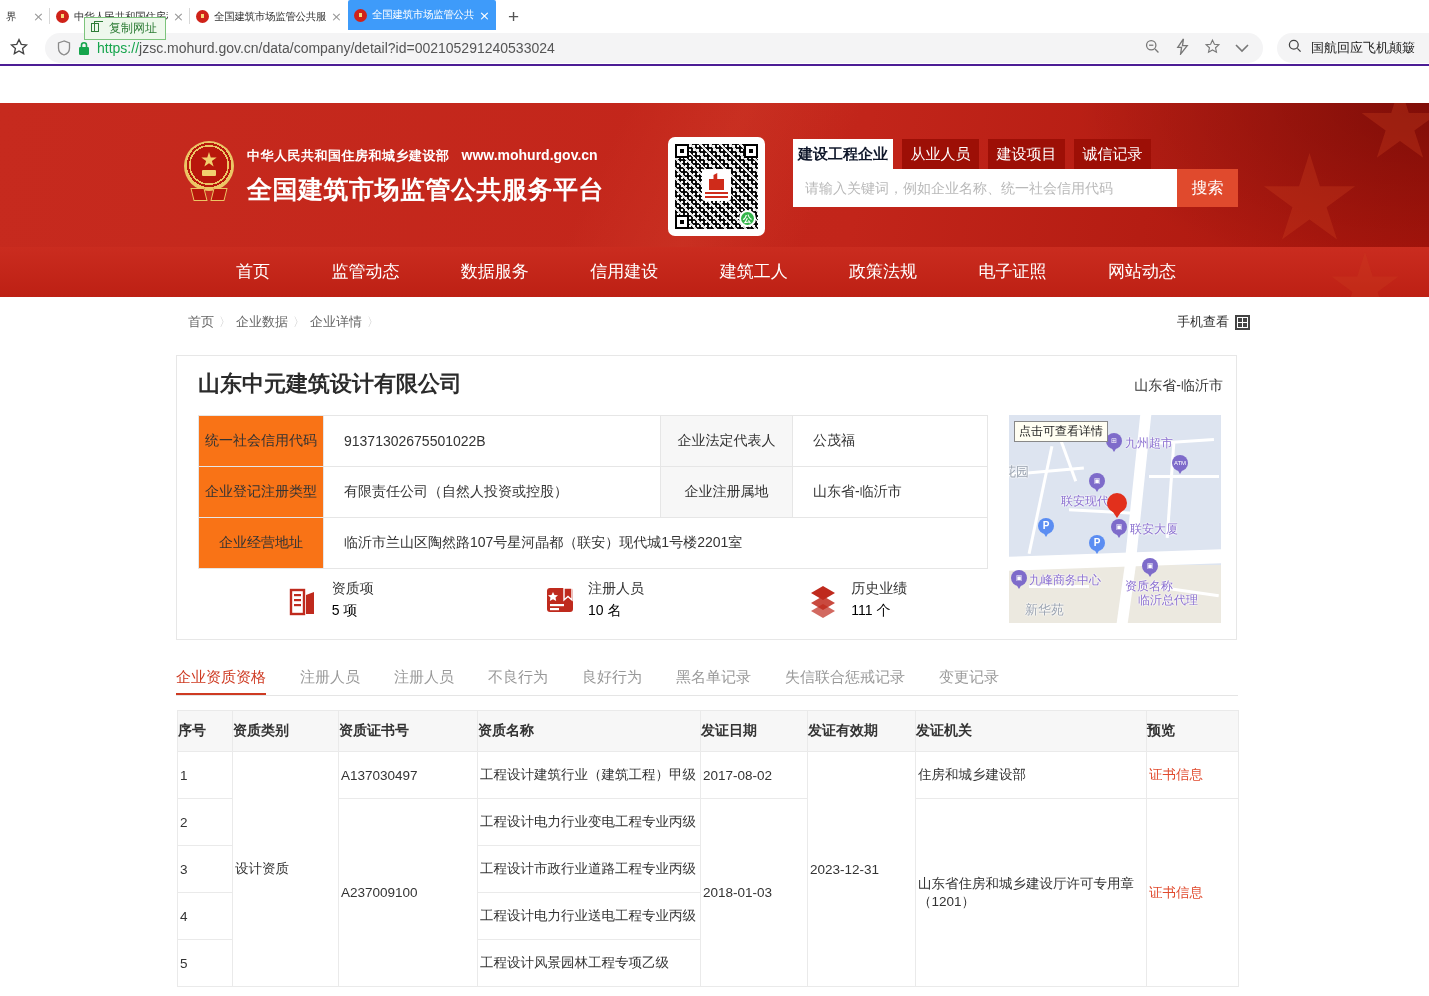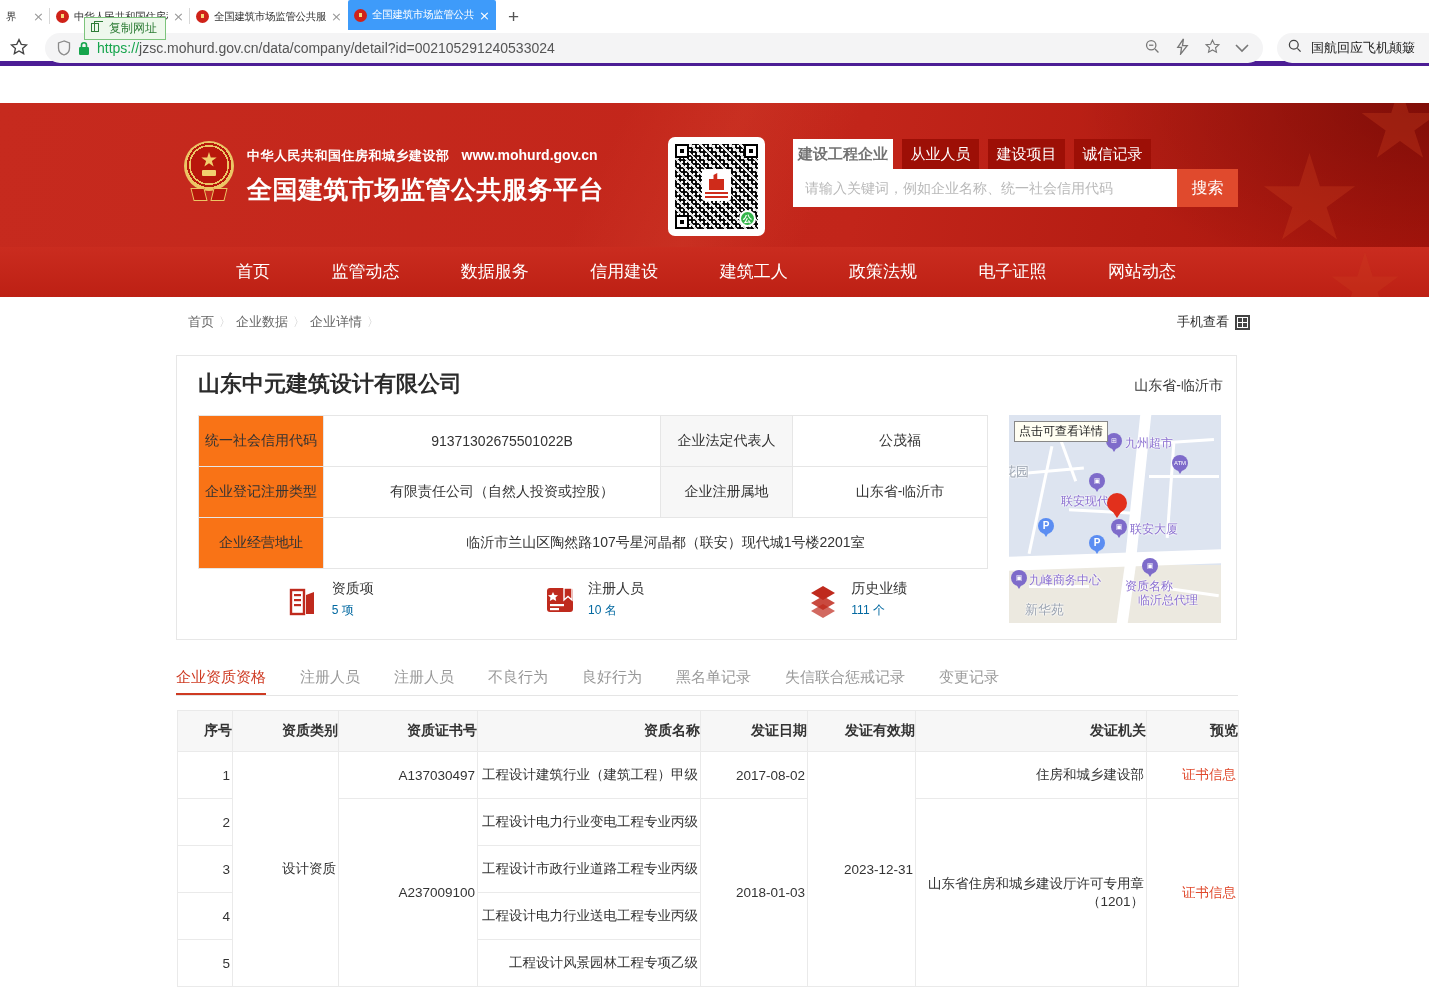--- a/index.html
+++ b/index.html
@@ -12,21 +12,21 @@
 .tab-label { white-space:nowrap; overflow:hidden; flex:1; }
 .tab-close { color:#999; font-size:13px; margin-left:5px; font-family:"DejaVu Sans",sans-serif; letter-spacing:0; }
 .tab.active { background:#3e9bfa; color:#fff; height:30px; border-radius:2px 2px 0 0; }
 .tab.active .tab-close { color:#fff; }
 .favicon { width:13px; height:13px; border-radius:50%; background:radial-gradient(circle at 50% 45%, #f7d879 0 2px, #cf2219 2px); margin-right:5px; flex:none; }
 .newtab { font-size:19px; color:#555; margin-left:12px; line-height:26px; }
 .tooltip-copy { position:absolute; top:17px; left:84px; z-index:30; background:#eef8ec; border:1px solid #7cc47c; color:#2f7d37; font-size:12px; padding:2px 8px 2px 24px; }
 .copy-ic { position:absolute; left:6px; top:5px; width:8px; height:9px; border:1px solid #2f7d37; background:#eef8ec; }
 .copy-ic:before { content:""; position:absolute; left:2px; top:-3px; width:8px; height:9px; border:1px solid #2f7d37; border-right:none; border-bottom:none; }
 
-.urlrow { position:absolute; top:30px; left:0; width:100%; height:36px; background:#fff; border-bottom:5px solid #4c1d95; }
+.urlrow { position:absolute; top:30px; left:0; width:100%; height:36px; background:#fff; border-bottom:2px solid #4c1d95; }
 .bookmark-star { position:absolute; left:9px; top:7px; color:#444; }
 .urlpill { position:absolute; left:45px; top:3px; width:1218px; height:30px; background:#f4f4f5; border-radius:15px; display:flex; align-items:center; padding:0 12px; }
 .url-ic { color:#8a8a8a; margin-right:7px; display:flex; }
 .url-lock { margin-right:7px; display:flex; }
 .urltext { font-size:14px; color:#555; white-space:nowrap; }
 .urltext .scheme { color:#17a54d; }
 .url-actions { position:absolute; right:14px; top:0; height:30px; display:flex; align-items:center; gap:14px; }
 .quickbox { position:absolute; left:1277px; top:3px; width:160px; height:30px; background:#f4f4f5; border-radius:15px 0 0 15px; display:flex; align-items:center; padding:0 10px; }
 .quickbox .qtext { font-size:13px; color:#222; margin-left:8px; }
 
@@ -57,21 +57,21 @@
                    repeating-linear-gradient(90deg, #111 0 2px, #fff 2px 4px); }
 .finder { position:absolute; width:14px; height:14px; background:#fff; border:2.5px solid #000; }
 .finder:before { content:""; position:absolute; left:2.5px; top:2.5px; width:4px; height:4px; background:#000; }
 .qr-center { position:absolute; left:27px; top:25px; width:29px; height:32px; background:#fff; border-radius:3px; }
 .qr-bldg { position:absolute; left:7px; top:4px; width:15px; height:17px; background:#cf2b1a; clip-path:polygon(0 100%,0 35%,30% 35%,30% 12%,55% 0,55% 35%,100% 35%,100% 100%); }
 .qr-txt { position:absolute; left:3px; top:23px; width:23px; height:2px; background:#cf2b1a; box-shadow:0 4px 0 #cf2b1a; }
 .qr-green { position:absolute; right:2px; bottom:2px; width:17px; height:17px; border-radius:50%; background:#33b54a; border:2px solid #fff; color:#fff; font-size:9px; text-align:center; line-height:14px; font-weight:bold; }
 .h-search { position:absolute; left:617px; top:36px; width:445px; }
 .s-tabs { display:flex; gap:9px; height:30px; }
 .s-tab { background:#9d0f06; color:#fff; font-size:15px; line-height:30px; width:77px; text-align:center; }
-.s-tab.active { background:#fff; color:#737373; width:100px; font-weight:bold; }
+.s-tab.active { background:#fff; color:#0f172a; width:100px; font-weight:bold; }
 .s-inputrow { display:flex; height:38px; }
 .s-input { flex:1; border:none; background:#fff; font-size:14px; padding:0 12px; outline:none; color:#333; min-width:0; }
 .s-input::placeholder { color:#b9b9b9; }
 .s-btn { width:61px; background:#e04a2d; color:#fff; font-size:16px; text-align:center; line-height:38px; }
 
 
 .nav { position:absolute; top:247px; left:0; width:100%; height:50px; overflow:hidden;
   background:linear-gradient(180deg,#ca2c1f,#bd2014); }
 .nav .deco-star { opacity:.28; }
 .nav-items { display:flex; justify-content:space-between; padding:0 62px 0 60px; line-height:50px; color:#fff; font-size:17px; position:relative; }
@@ -84,26 +84,26 @@
 .mini-qr:before { content:""; position:absolute; left:1px; top:1px; width:4px; height:4px; background:#444; box-shadow:5px 0 #444,0 5px #444,5px 5px #444; }
 
 
 .card { position:absolute; top:355px; left:176px; width:1061px; height:285px; border:1px solid #e7e7e7; background:#fff; }
 .card-title { position:absolute; left:21px; top:13px; font-size:22px; font-weight:bold; color:#2b2b2b; }
 .card-region { position:absolute; right:13px; top:21px; font-size:14px; color:#333; }
 table.info { position:absolute; left:21px; top:59px; width:790px; border-collapse:collapse; font-size:14px; color:#333; }
 table.info td { border:1px solid #e6e6e6; height:51px; }
 td.lbl { background:#f97316; text-align:center; width:125px;font-family:Liberation Serif, serif; }
 td.lbl2 { background:#f7f7f7; text-align:center; width:132px; }
-td.val { padding-left:20px;text-align:center; }
+td.val { padding-left:20px; }
 .stats { position:absolute; left:21px; top:224px; width:790px; display:flex; }
 .stat { flex:1; display:flex; justify-content:center; align-items:center; gap:10px; }
 .stat .ic { color:#bf2a1d; display:flex; }
 .stat .tx .l1 { font-size:14px; color:#333; }
-.stat .tx .l2 { font-size:12px; color:#0369a1; margin-top:4px; }
+.stat .tx .l2 { font-size:14px; color:#000000; margin-top:4px; }
 
 
 .map { position:absolute; left:832px; top:59px; width:212px; height:208px; background:#dde4f0; overflow:hidden; }
 .map .ground { position:absolute; left:0; top:150px; width:212px; height:58px; background:#ece9e0; }
 .road { position:absolute; background:#fff; }
 .maplabel { position:absolute; font-size:12px; color:#8a6fd0; white-space:nowrap; text-shadow:0 0 2px #fff,0 0 2px #fff,0 0 2px #fff; }
 .maplabel.grey { color:#9aa3b0; font-size:13px; }
 .poi { position:absolute; width:16px; height:16px; border-radius:50%; background:#7e6bca; color:#fff; font-size:7px; text-align:center; line-height:16px; }
 .poi:after { content:""; position:absolute; left:5px; top:14px; border:3px solid transparent; border-top:5px solid #7e6bca; }
 .poi.blue { background:#5b8df2; font-size:10px; font-weight:bold; }
@@ -111,21 +111,21 @@
 .redpin { position:absolute; width:20px; height:20px; background:#e2301c; border-radius:50%; }
 .redpin:after { content:""; position:absolute; left:4px; top:16px; border:6px solid transparent; border-top:9px solid #e2301c; }
 .map-tip { position:absolute; left:5px; top:6px; background:#fffef2; border:1px solid #888; font-size:12px; color:#222; padding:1px 4px; z-index:5; }
 
 
 .tabs2 { position:absolute; top:659px; left:176px; width:1062px; height:37px; border-bottom:1px solid #e5e5e5; display:flex; gap:34px; font-size:15px; color:#999; }
 .t2 { line-height:35px; }
 .t2.active { color:#ce3a22; border-bottom:2px solid #ce3a22; }
 
 
-table.qt { position:absolute; top:710px; left:177px; width:1061px; border-collapse:collapse; font-size:13.5px; color:#333; text-align:right; table-layout:fixed; }
+table.qt { position:absolute; top:710px; left:177px; width:1061px; border-collapse:collapse; font-size:13.5px; color:#333; text-align:left; table-layout:fixed; }
 table.qt th { height:41px; background:#f7f7f7; border:1px solid #eaeaea; font-weight:bold; font-size:14px; }
 table.qt td { height:47px; border:1px solid #eaeaea; padding:0 2px; }
 .link { color:#e04a2d; }
 </style>
 </head>
 <body>
 
 <div class="tabbar">
   <div class="tab" style="width:50px">
     <span class="tab-label">界</span>

